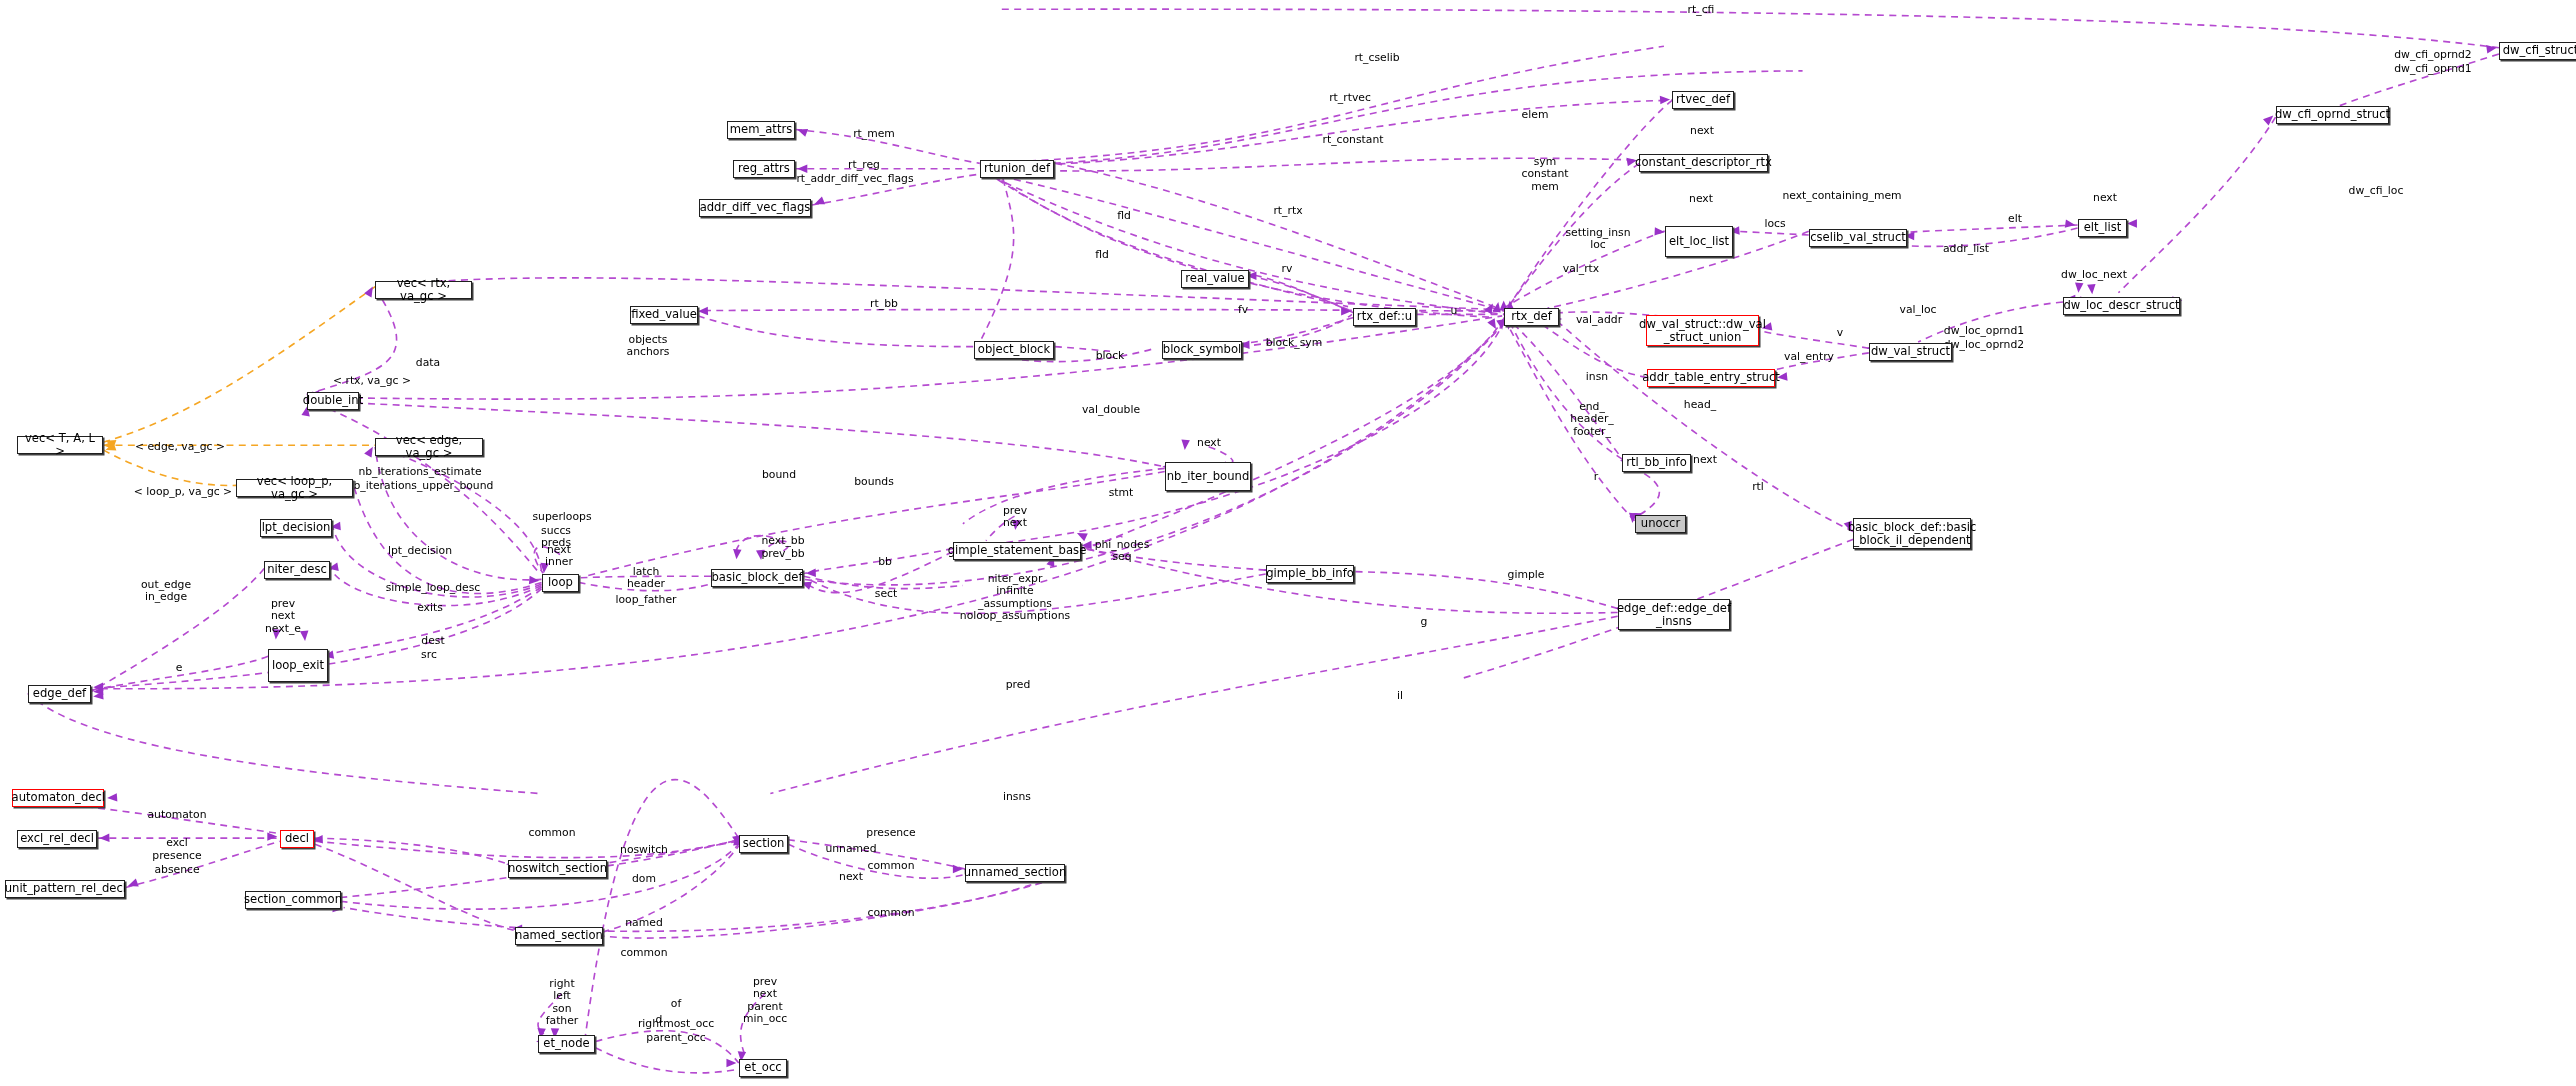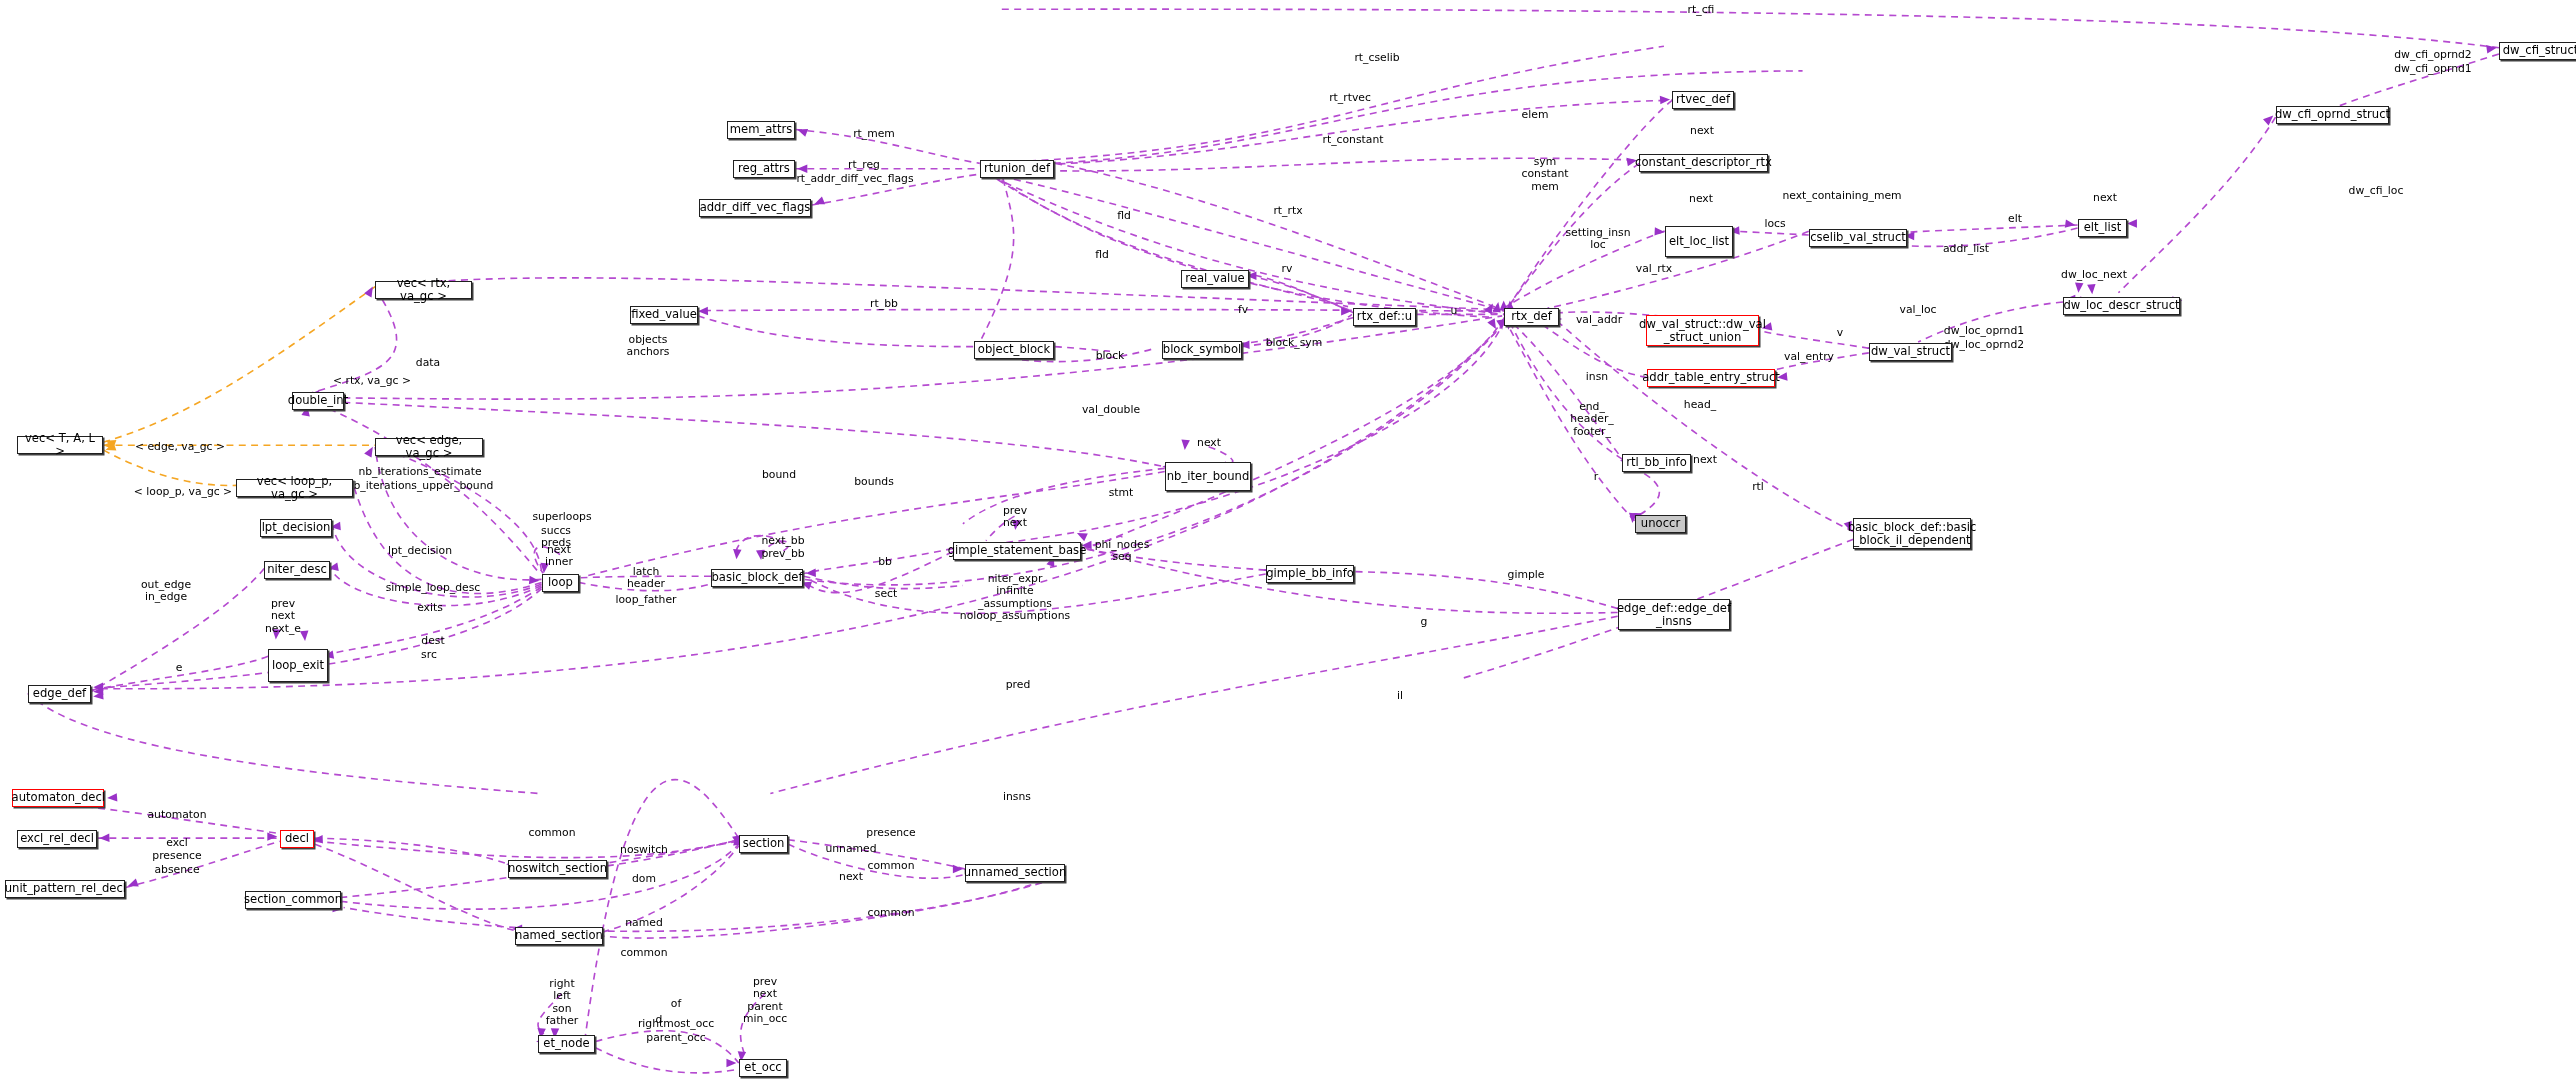--- a/index.html
+++ b/index.html
@@ -242,21 +242,21 @@
       <div class="elabel" style="left: 2433px; top: 49px;">dw_cfi_oprnd2</div>
       <div class="elabel" style="left: 2433px; top: 63px;">dw_cfi_oprnd1</div>
       <div class="elabel" style="left: 2094px; top: 269px;">dw_loc_next</div>
       <div class="elabel" style="left: 1918px; top: 304px;">val_loc</div>
       <div class="elabel" style="left: 1984px; top: 325px;">dw_loc_oprnd1</div>
       <div class="elabel" style="left: 1984px; top: 339px;">dw_loc_oprnd2</div>
       <div class="elabel" style="left: 1840px; top: 327px;">v</div>
       <div class="elabel" style="left: 1809px; top: 351px;">val_entry</div>
       <div class="elabel" style="left: 1598px; top: 227px;">setting_insn
 loc</div>
-      <div class="elabel" style="left: 1654px; top: 263px;">val_rtx</div>
+      <div class="elabel" style="left: 1581px; top: 263px;">val_rtx</div>
       <div class="elabel" style="left: 1599px; top: 314px;">val_addr</div>
       <div class="elabel" style="left: 1597px; top: 371px;">insn</div>
       <div class="elabel" style="left: 1592px; top: 401px;">end_
 header_
 footer_</div>
       <div class="elabel" style="left: 1596px; top: 471px;">r</div>
       <div class="elabel" style="left: 1705px; top: 454px;">next</div>
       <div class="elabel" style="left: 1758px; top: 481px;">rtl</div>
       <div class="elabel" style="left: 1700px; top: 399px;">head_</div>
       <div class="elabel" style="left: 1526px; top: 569px;">gimple</div>
@@ -361,21 +361,21 @@
       <div class="node red" style="left: 1646px; top: 315px; width: 113px; height: 31px;">dw_val_struct::dw_val
 _struct_union</div>
       <div class="node red" style="left: 1647px; top: 369px; width: 128px; height: 17.7px;">addr_table_entry_struct</div>
       <div class="node" style="left: 1504px; top: 308px; width: 55px; height: 17.7px;">rtx_def</div>
       <div class="node" style="left: 1353px; top: 308px; width: 63px; height: 17.7px;">rtx_def::u</div>
       <div class="node" style="left: 1181px; top: 270px; width: 68px; height: 17.7px;">real_value</div>
       <div class="node" style="left: 1162px; top: 341px; width: 80px; height: 17.7px;">block_symbol</div>
       <div class="node" style="left: 974px; top: 341px; width: 80px; height: 17.7px;">object_block</div>
       <div class="node" style="left: 630px; top: 306px; width: 68px; height: 17.7px;">fixed_value</div>
       <div class="node" style="left: 375px; top: 281px; width: 97px; height: 17.7px;">vec&lt; rtx, va_gc &gt;</div>
-      <div class="node" style="left: 292px; top: 392px; width: 52px; height: 17.7px;">double_int</div>
+      <div class="node" style="left: 307px; top: 392px; width: 52px; height: 17.7px;">double_int</div>
       <div class="node" style="left: 17px; top: 436px; width: 86px; height: 17.7px;">vec&lt; T, A, L &gt;</div>
       <div class="node" style="left: 375px; top: 438px; width: 108px; height: 17.7px;">vec&lt; edge, va_gc &gt;</div>
       <div class="node" style="left: 236px; top: 479px; width: 117px; height: 17.7px;">vec&lt; loop_p, va_gc &gt;</div>
       <div class="node" style="left: 260px; top: 519px; width: 72px; height: 17.7px;">lpt_decision</div>
       <div class="node" style="left: 264px; top: 561px; width: 66px; height: 17.7px;">niter_desc</div>
       <div class="node" style="left: 268px; top: 649px; width: 60px; height: 33px;">loop_exit</div>
       <div class="node" style="left: 28px; top: 685px; width: 63px; height: 17.7px;">edge_def</div>
       <div class="node" style="left: 542px; top: 574px; width: 37px; height: 17.7px;">loop</div>
       <div class="node" style="left: 711px; top: 569px; width: 92px; height: 17.7px;">basic_block_def</div>
       <div class="node" style="left: 1165px; top: 462px; width: 86px; height: 29px;">nb_iter_bound</div>

